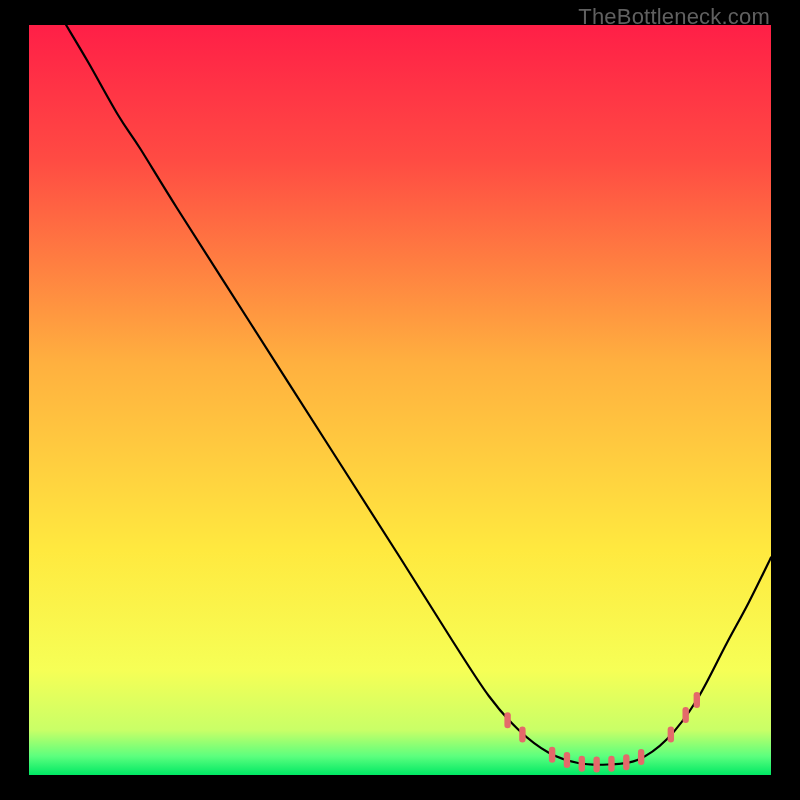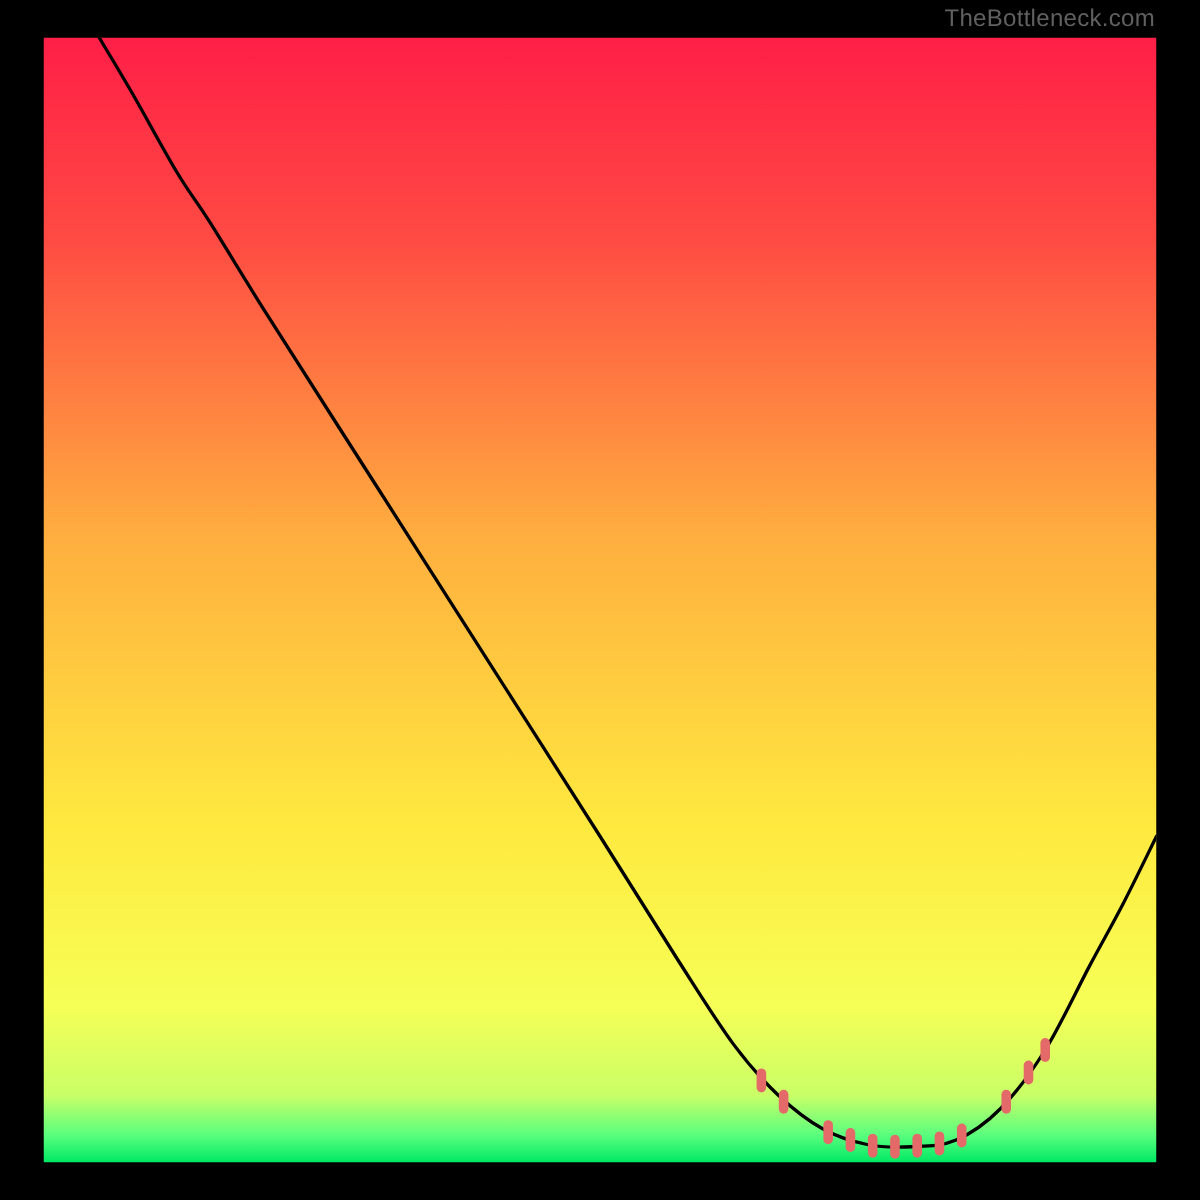--- a/index.html
+++ b/index.html
@@ -21,21 +21,21 @@
   .chart-area svg {
     display: block;
     width: 742px;
     height: 750px;
   }
   .watermark {
     position: absolute;
     top: 4px;
     right: 30px;
     color: #606060;
-    font-size: 16px;
+    font-size: 22px;
     font-weight: 500;
     letter-spacing: 0.2px;
   }
 </style>
 </head>
 <body>
 
 <div class="watermark">TheBottleneck.com</div>
 
 <div class="chart-area">

